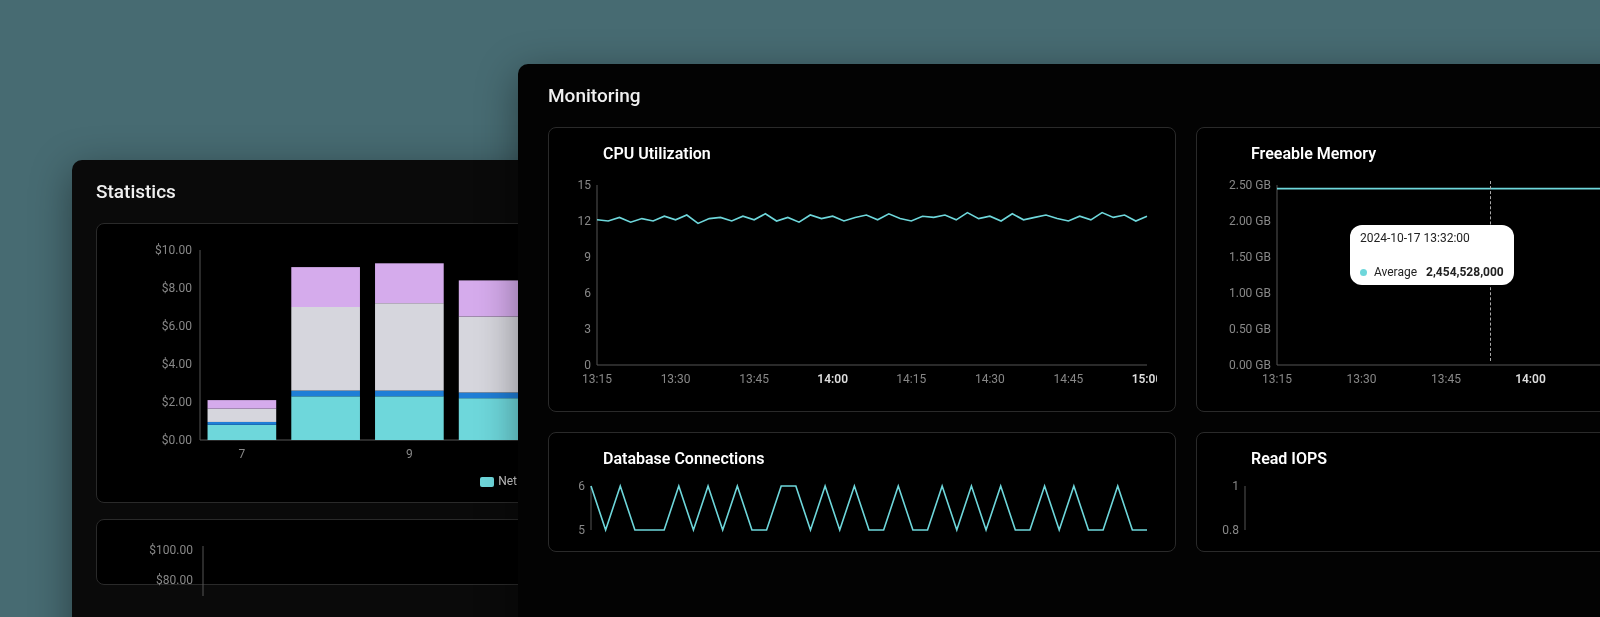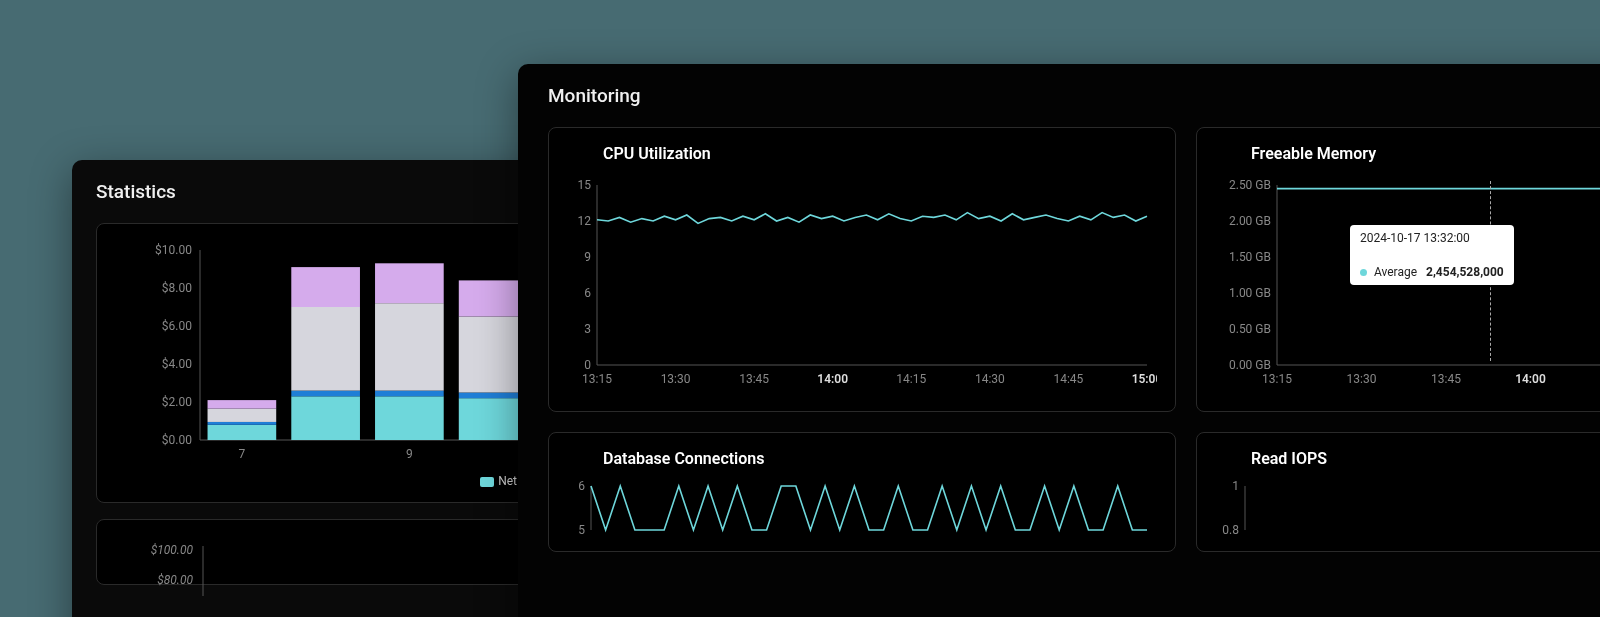--- a/index.html
+++ b/index.html
@@ -64,21 +64,21 @@
   svg { display: block; }
   .axis-text { fill: #888; font-size: 12px; }
   .axis-text-bold { fill: #ddd; font-size: 12px; font-weight: 600; }
   .axis-line { stroke: #555; stroke-width: 1; }
   .tooltip {
     position: absolute;
     background: #fff;
     color: #222;
     font-size: 12px;
     padding: 6px 10px;
-    border-radius: 4px;
+    border-radius: 12px;
     box-shadow: 0 2px 6px rgba(0,0,0,0.2);
     white-space: nowrap;
   }
   .tooltip-dot {
     display: inline-block;
     width: 7px; height: 7px;
     border-radius: 50%;
     background: #6ed7db;
     margin-right: 4px;
     vertical-align: middle;
@@ -130,21 +130,21 @@
           <rect x="343.7875" y="152.5" width="68.675" height="5.7" fill="#1f7ed6"></rect>
           <rect x="343.7875" y="76.5" width="68.675" height="76" fill="#d6d6dd"></rect>
           <rect x="343.7875" y="40.4" width="68.675" height="36.1" fill="#d5abec"></rect>
         </svg>
     </div>
     <div style="text-align:right;color:#ccc;font-size:12px;margin-top:4px;">
       <span class="legend-swatch" style="background:#6ed7db;"></span><span>Net</span>
     </div>
   </div>
 
-  <div class="panel" style="width:440px;margin-top:16px;height:66px;font-style:italic;">
+  <div class="panel" style="width:440px;margin-top:16px;height:66px;">
     <div class="chart-area" style="height:70px;">
       <svg width="420" height="70">
         <text x="78" y="18" text-anchor="end" class="axis-text">$100.00</text>
         <text x="78" y="48" text-anchor="end" class="axis-text">$80.00</text>
         <line x1="88" y1="10" x2="88" y2="60" class="axis-line"></line>
       </svg>
     </div>
   </div>
 </div>
 

